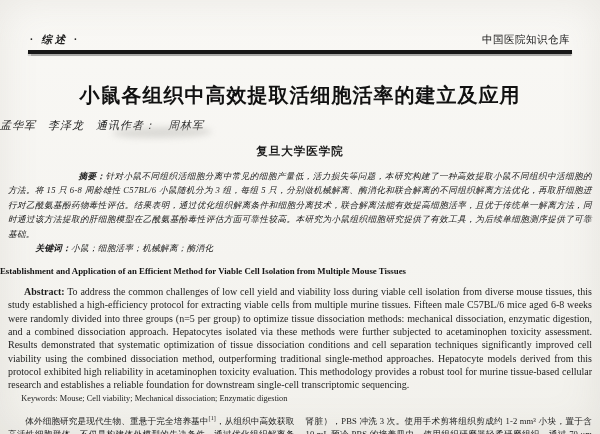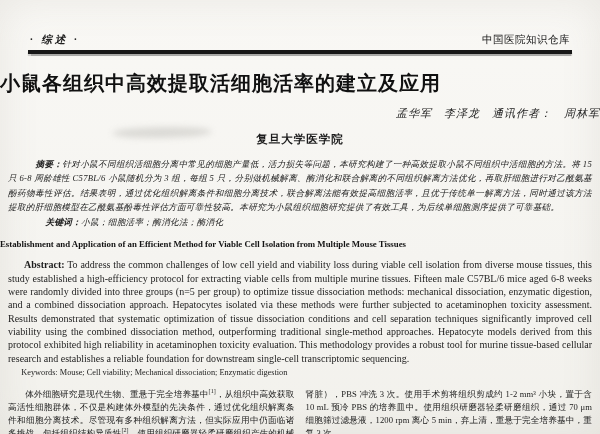--- a/index.html
+++ b/index.html
@@ -6,23 +6,23 @@
   .page{
     position:relative;width:600px;height:434px;overflow:hidden;
     background:linear-gradient(180deg,#f9f8f5 0%,#f5f4f0 60%,#f2f1ec 100%);
     font-family:"Liberation Serif","DejaVu Serif",serif;color:#1c1c1c;
     box-shadow:inset 0 0 40px rgba(120,115,100,.12);
   }
   .hdr{display:flex;justify-content:space-between;align-items:flex-end;margin:33px 30px 0 30px;}
   .hdr-sec{font-style:italic;font-size:10.5px;letter-spacing:3px;font-weight:bold;color:#222;}
   .hdr-repo{font-weight:normal;font-size:10.5px;letter-spacing:.5px;color:#151515;}
   .rule{margin:3px 28px 0 28px;height:3.5px;background:#171717;box-shadow:0 1.5px 1px rgba(20,20,20,.35);}
-  .title-zh{margin-top:16px;text-align:left;font-family:"Liberation Sans","DejaVu Sans",sans-serif;
+  .title-zh{margin-top:28px;text-align:center;font-family:"Liberation Sans","DejaVu Sans",sans-serif;
     font-weight:bold;font-size:20px;letter-spacing:1px;line-height:26px;color:#111;}
-  .authors{margin-top:10px;text-align:right;font-size:11px;font-style:italic;letter-spacing:1px;line-height:14px;}
+  .authors{margin-top:10px;text-align:left;font-size:11px;font-style:italic;letter-spacing:1px;line-height:14px;}
   .affil{margin-top:12px;text-align:center;font-size:11.5px;font-weight:bold;letter-spacing:1px;line-height:14px;}
   .smudge{position:absolute;left:112px;top:127px;width:100px;height:11px;background:#b9b8b3;
     opacity:.45;filter:blur(3px);border-radius:50%;transform:rotate(-1deg);}
   .abs-zh{margin:11px 8px 0 8px;font-size:8.6px;line-height:14.6px;text-align:justify;
     font-style:italic;letter-spacing:.3px;text-indent:3.2em;color:#1a1a1a;}
   .kw-zh{margin:0 8px;font-size:8.6px;line-height:14.6px;font-style:italic;letter-spacing:.3px;text-indent:3.2em;}
   .title-en{margin-top:9px;text-align:left;font-weight:bold;font-size:8.8px;line-height:12px;color:#141414;}
   .abs-en{margin:8px 8px 0 8px;font-size:10px;line-height:13.3px;text-align:justify;text-indent:1.6em;color:#1d1d1d;font-family:Liberation Serif, serif;}
   .kw-en{margin:1px 8px 0 8px;font-size:8.3px;line-height:13.3px;text-indent:1.6em;font-family:Liberation Serif, serif;}
   .body-cols{display:flex;gap:11px;margin:9px 8px 0 8px;height:70px;overflow:hidden;}
@@ -44,23 +44,23 @@
   <div class="rule"></div>
 
   <div class="title-zh">小鼠各组织中高效提取活细胞活率的建立及应用</div>
 
   <div class="authors">孟华军　李泽龙　通讯作者：　周林军</div>
 
   <div class="smudge"></div>
 
   <div class="affil">复旦大学医学院</div>
 
-  <p class="abs-zh"><span style="font-weight: bold;">摘要：</span><span>针对小鼠不同组织活细胞分离中常见的细胞产量低，活力损失等问题，本研究构建了一种高效提取小鼠不同组织中活细胞的方法。将 15 只 6-8 周龄雄性 C57BL/6 小鼠随机分为 3 组，每组 5 只，分别做机械解离、酶消化和联合解离的不同组织解离方法优化，再取肝细胞进行对乙酰氨基酚药物毒性评估。结果表明，通过优化组织解离条件和细胞分离技术，联合解离法能有效提高细胞活率，且优于传统单一解离方法，同时通过该方法提取的肝细胞模型在乙酰氨基酚毒性评估方面可靠性较高。本研究为小鼠组织细胞研究提供了有效工具，为后续单细胞测序提供了可靠基础。</span></p>
+  <p class="abs-zh"><span style="font-weight: bold; margin-left: 43px;">摘要：</span><span>针对小鼠不同组织活细胞分离中常见的细胞产量低，活力损失等问题，本研究构建了一种高效提取小鼠不同组织中活细胞的方法。将 15 只 6-8 周龄雄性 C57BL/6 小鼠随机分为 3 组，每组 5 只，分别做机械解离、酶消化和联合解离的不同组织解离方法优化，再取肝细胞进行对乙酰氨基酚药物毒性评估。结果表明，通过优化组织解离条件和细胞分离技术，联合解离法能有效提高细胞活率，且优于传统单一解离方法，同时通过该方法提取的肝细胞模型在乙酰氨基酚毒性评估方面可靠性较高。本研究为小鼠组织细胞研究提供了有效工具，为后续单细胞测序提供了可靠基础。</span></p>
 
-  <p class="kw-zh"><span style="font-weight: bold; margin-left: 10px;">关键词：</span><span>小鼠；细胞活率；酶消化法；酶消化</span></p>
+  <p class="kw-zh"><span style="font-weight: bold;">关键词：</span><span>小鼠；细胞活率；机械解离；酶消化</span></p>
 
   <div class="title-en">Establishment and Application of an Efficient Method for Viable Cell Isolation from Multiple Mouse Tissues</div>
 
   <p class="abs-en"><span style="font-weight: bold;">Abstract:</span><span> To address the common challenges of low cell yield and viability loss during viable cell isolation from diverse mouse tissues, this study established a high-efficiency protocol for extracting viable cells from multiple murine tissues. Fifteen male C57BL/6 mice aged 6-8 weeks were randomly divided into three groups (n=5 per group) to optimize tissue dissociation methods: mechanical dissociation, enzymatic digestion, and a combined dissociation approach. Hepatocytes isolated via these methods were further subjected to acetaminophen toxicity assessment. Results demonstrated that systematic optimization of tissue dissociation conditions and cell separation techniques significantly improved cell viability using the combined dissociation method, outperforming traditional single-method approaches. Hepatocyte models derived from this protocol exhibited high reliability in acetaminophen toxicity evaluation. This methodology provides a robust tool for murine tissue-based cellular research and establishes a reliable foundation for downstream single-cell transcriptomic sequencing.</span></p>
 
   <p class="kw-en">Keywords: Mouse; Cell viability; Mechanical dissociation; Enzymatic digestion</p>
 
   <div class="body-cols">
     <div class="col">
       <p class="p-indent"><span>体外细胞研究是现代生物、重悬于完全培养基中</span><sup>[1]</sup><span>，从组织中高效获取高活性细胞群体，不仅是构建体外模型的先决条件，通过优化组织解离条件和细胞分离技术。尽管现有多种组织解离方法，但实际应用中仍面临诸多挑战，包括组织结构异质性</span><sup>[2]</sup><span>、使用组织研磨器轻柔研磨组织</span><span>产生的机械和化学损伤</span><sup>[3]</sup><span>。因此，针对不同组织类型，需要建立特异性的细胞提取方案以保证获得高活性细胞群体。</span></p>

